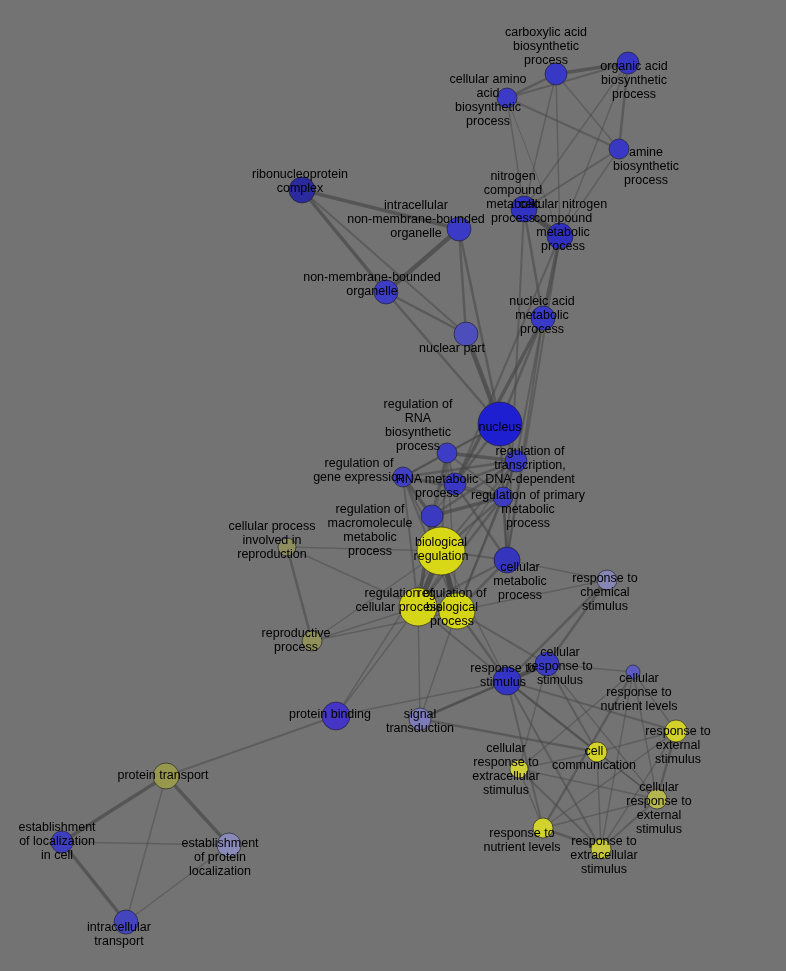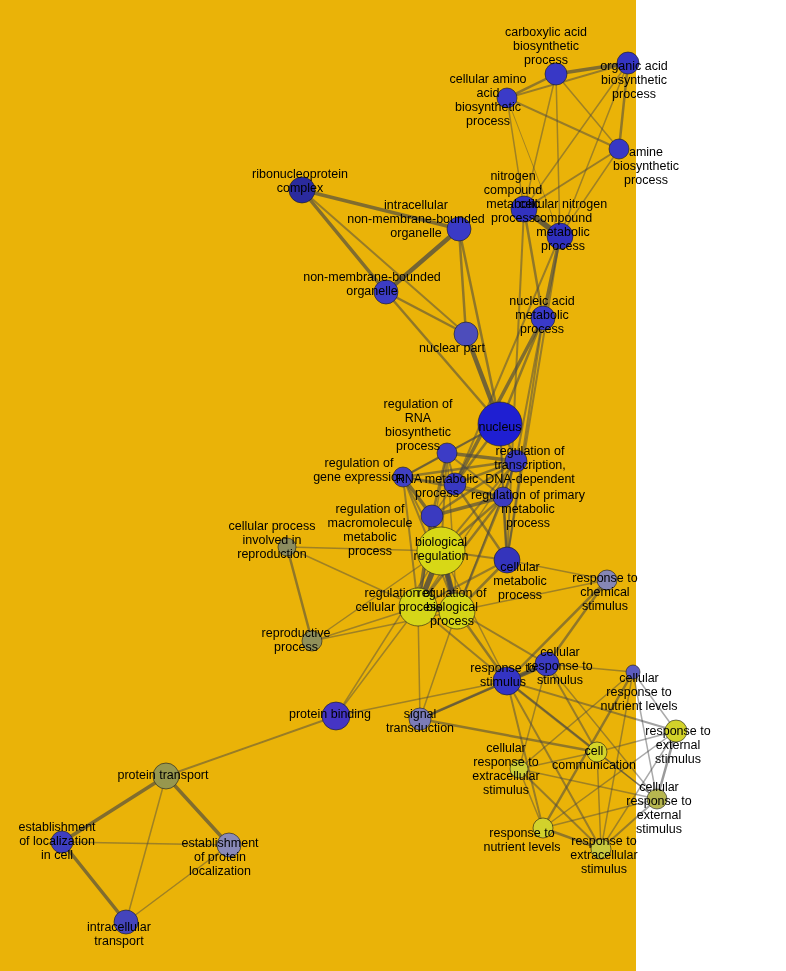--- a/index.html
+++ b/index.html
@@ -6,23 +6,23 @@
     margin: 0;
     padding: 0;
     background: #ffffff;
     width: 786px;
     height: 971px;
     overflow: hidden;
     font-family: "Liberation Sans", sans-serif;
   }
   #graph-wrap {
     position: relative;
-    width: 636px;
+    width: 786px;
     height: 971px;
-    background: #eab308;
+    background: #737373;
   }
   svg {
     display: block;
   }
   svg text {
     font-family: "Liberation Sans", "DejaVu Sans", sans-serif;
     fill: #000000;
     text-anchor: middle;
   }
   circle.node {

